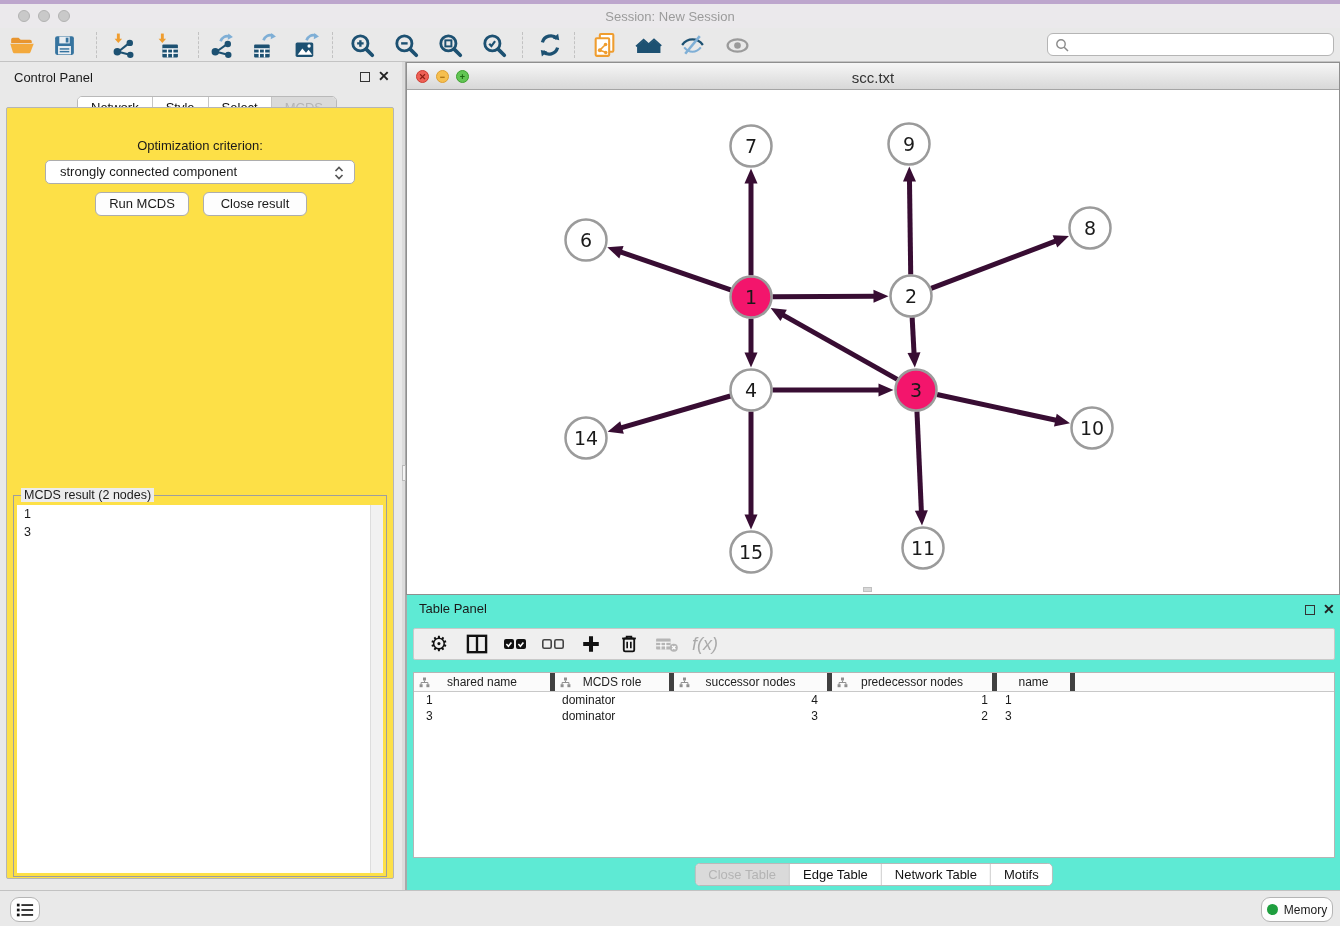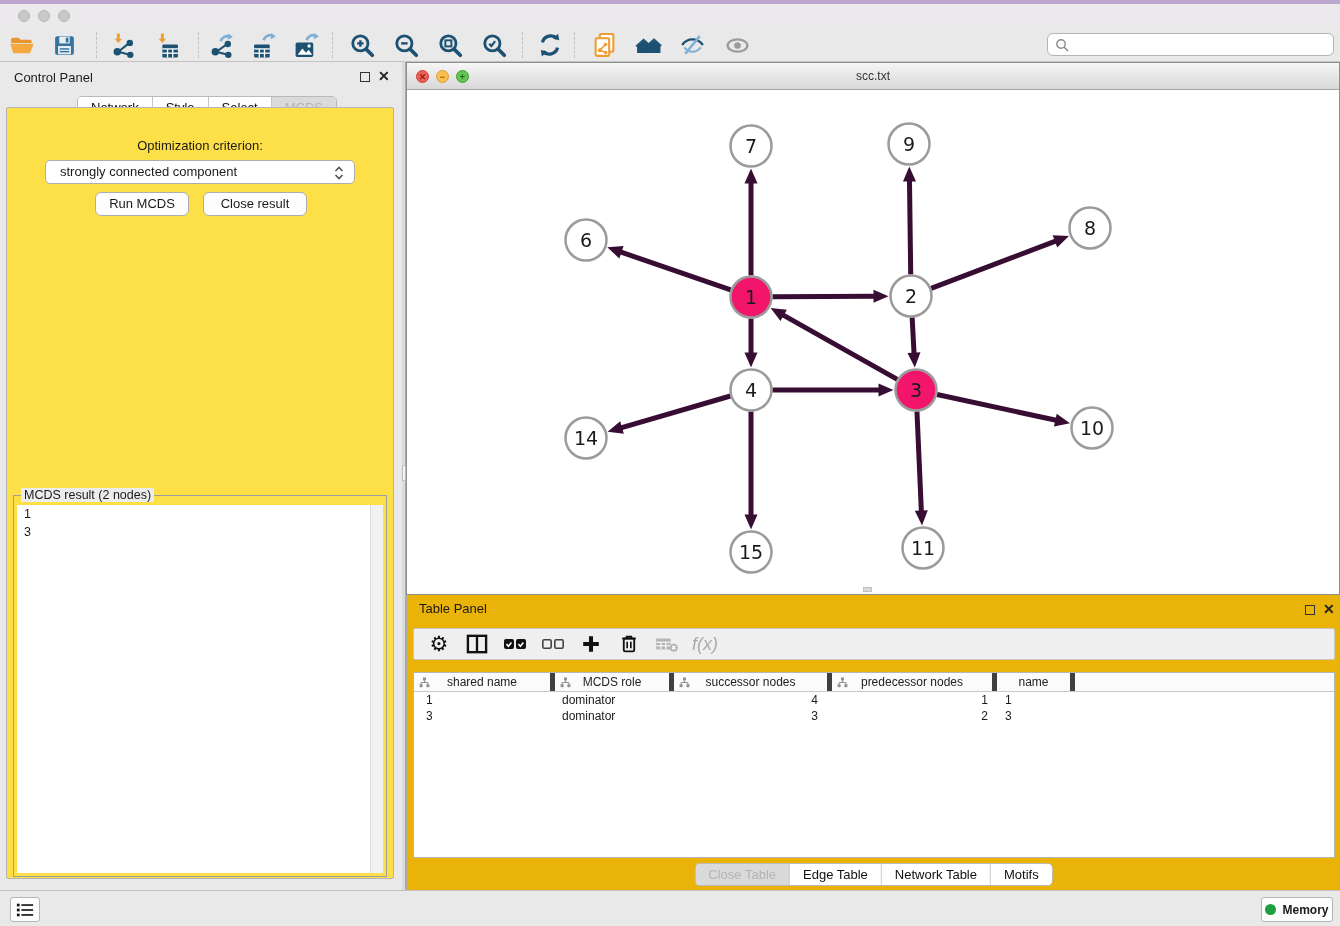--- a/index.html
+++ b/index.html
@@ -48,62 +48,63 @@
   .result-scroll { position:absolute; right:0; top:0; bottom:0; width:13px; background:#f1f1f1; border-left:1px solid #ddd; }
   .result-item { font-size:12.5px; line-height:17px; padding-left:7px; padding-top:1px; }
 
   
   .v-divider { position:absolute; left:402px; top:62px; width:4px; height:828px; background:#dcdcdc; border-right:1px solid #a9a9a9; }
   .v-handle { position:absolute; left:0; top:403px; width:4px; height:16px; background:#f4f4f4; border:1px solid #bbb; }
 
   
   .net-frame { position:absolute; left:406px; top:62px; width:934px; height:533px; border:1px solid #8f8f8f; background:#fff; }
   .net-titlebar { position:absolute; left:0; top:0; width:100%; height:27px; background:linear-gradient(#f6f6f6,#d8d8d8); border-bottom:1px solid #a5a5a5; }
-  .net-title { position:absolute; left:0; top:6px; width:100%; text-align:center; font-size:12px; color:#333; }
+  .net-title { position:absolute; left:0; top:6px; width:100%; text-align:center; font-size:15px; color:#333; }
   .mac-btn { position:absolute; top:7px; width:13px; height:13px; border-radius:50%; font-size:9px; font-weight:bold; text-align:center; line-height:12px; }
   .mac-close { left:9px;  background:#ee6156; border:1px solid #ce3c31; color:#8c1d12; }
   .mac-min   { left:29px; background:#f6bf4f; border:1px solid #dfa033; color:#985f00; }
   .mac-zoom  { left:49px; background:#62c554; border:1px solid #3ea12f; color:#1d6a12; }
   .mac-close::after{content:"✕"} .mac-min::after{content:"−"} .mac-zoom::after{content:"+"}
   .net-canvas { position:absolute; left:0; top:27px; width:932px; height:502px; background:#fff; overflow:hidden; }
   .canvas-grip { position:absolute; left:456px; top:524px; width:9px; height:5px; background:#d8d8d8; border:1px solid #c0c0c0; }
 
   
-  .table-panel { position:absolute; left:406px; top:595px; width:934px; height:295px; background:#eab308; border-left:1px solid #a9a9a9; }
+  .table-panel { position:absolute; left:406px; top:595px; width:934px; height:295px; background:#5eead4; border-left:1px solid #a9a9a9; }
   .tp-head { position:absolute; left:12px; top:6px; font-size:13px; }
   .tp-float{left:898px} .tp-close{left:916px}
   .tp-toolbar { position:absolute; left:6px; top:33px; width:922px; height:32px; background:#efefef; border:1px solid #c9c9c9; border-radius:2px; display:flex; align-items:center; padding-left:10px; }
   .tp-tool { width:30px; height:26px; display:flex; align-items:center; justify-content:center; margin-right:8px; }
   .gear-glyph { font-family:"DejaVu Sans",sans-serif; font-size:21px; color:#111; line-height:24px; }
   .fx-glyph { font-family:Liberation Sans, sans-serif; font-style:italic; font-size:18px; color:#aaa; }
 
   .tp-table { position:absolute; left:6px; top:77px; width:922px; height:186px; background:#fff; border:1px solid #b5b5b5; overflow:hidden; }
   .th-row { display:flex; height:19px; background:#fbfbfb; border-bottom:1px solid #c8c8c8; }
   .th { position:relative; display:flex; align-items:center; justify-content:center; font-size:12px; color:#222; border-right:5px solid #404040; }
   .th svg { position:absolute; left:5px; top:4px; }
   .tr { display:flex; height:16px; }
   .td { font-size:12px; line-height:16px; white-space:nowrap; overflow:hidden; }
 
   .tp-tabs { left:50%; transform:translateX(-50%); top:268px; }
 
   
   .status-bar { position:absolute; left:0; top:890px; width:1340px; height:36px; background:#e9e9e9; border-top:1px solid #c2c2c2; }
-  .sb-btn { position:absolute; top:6px; height:25px; background:#fdfdfd; border:1px solid #b5b5b5; border-radius:3px; display:flex; align-items:center; justify-content:center;font-weight:bold; }
+  .sb-btn { position:absolute; top:6px; height:25px; background:#fdfdfd; border:1px solid #b5b5b5; border-radius:9px; display:flex; align-items:center; justify-content:center; }
   .sb-list { left:10px; width:30px; }
   .sb-mem { right:7px; width:72px; font-size:12px; }
   .mem-dot { width:11px; height:11px; border-radius:50%; background:#1e9e3e; margin-right:6px; }
 </style>
 </head>
 <body>
 
 <div class="top-strip"></div>
 <div class="titlebar">
   <span class="traffic t1"></span>
   <span class="traffic t2"></span>
   <span class="traffic t3"></span>
+  <div class="win-title">Session: New Session</div>
 </div>
 
 <div class="toolbar">
   <span class="tb-icon" style="left:8px">
     <svg width="26" height="26" viewBox="0 0 24 24">
         <path d="M2 7c0-1 .7-1.8 1.6-1.8h5.2l2 2h8.6c.9 0 1.6.7 1.6 1.6v1.4H2z" fill="#e8952f"></path>
         <path d="M1.2 10.8h21.6l-2.9 7.6c-.3.7-.9 1.2-1.7 1.2H5.2c-.8 0-1.4-.5-1.7-1.2z" fill="#f3a93c"></path>
       </svg>
   </span>
   <span class="tb-icon" style="left:50px">

